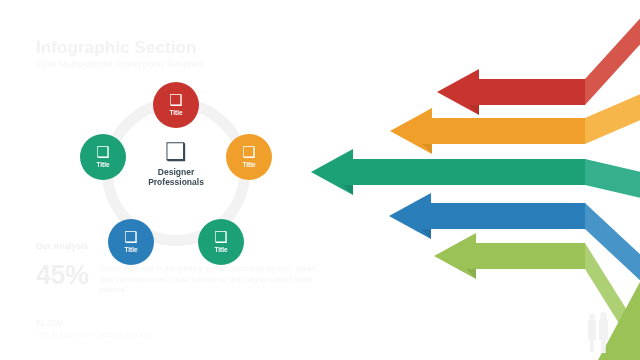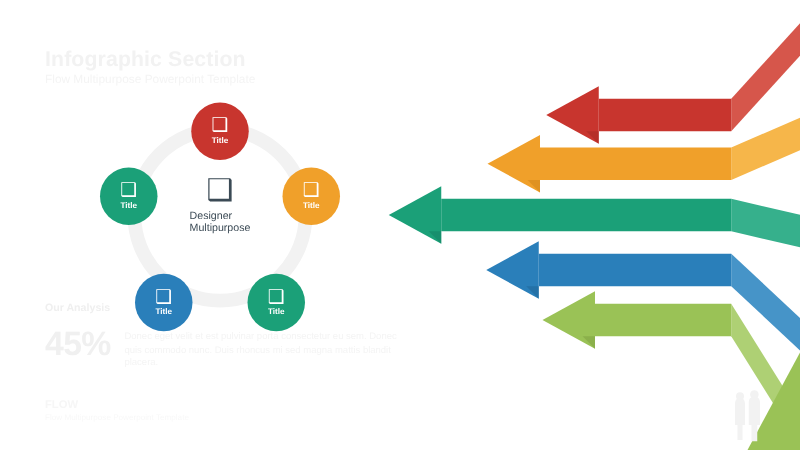--- a/index.html
+++ b/index.html
@@ -42,22 +42,22 @@
   .node.n4{left:0px;top:52px;}
 
   #center{
     position:absolute;left:46px;top:58px;width:100px;
     display:flex;flex-direction:column;align-items:center;
   }
   #center .c-glyph{
     font-size:24px;line-height:24px;color:#2e3b45;font-family:"DejaVu Sans",sans-serif;
   }
   #center .c-label{
-    margin-top:3px;font-size:8.5px;font-weight:normal;color:#3b4a55;
-    line-height:10px;
+    margin-top:3px;font-size:8.5px;font-weight:bold;color:#3b4a55;
+    line-height:10px;text-align:center;
   }
 
   
   #analysis{position:absolute;left:36px;top:241px;width:290px;}
   #analysis .a-head{font-size:8.5px;font-weight:bold;color:#efefef;line-height:11px;}
   #analysis .a-row{display:flex;align-items:flex-start;margin-top:9px;}
   #analysis .a-pct{
     font-size:27px;font-weight:bold;color:#f0f0f0;line-height:29px;
     letter-spacing:-.5px;flex:0 0 auto;
   }
@@ -150,21 +150,21 @@
     </div>
     <div class="node n4" style="background: rgb(27, 160, 120);">
       <div class="n-glyph">❑</div>
       <div class="n-label">Title</div>
     </div>
 
     <div id="center">
       <div class="c-glyph" style="color: rgb(59, 74, 85);">❑</div>
       <div class="c-label">
         <span>Designer</span><br>
-        <span>Multipurpose</span>
+        <span>Professionals</span>
       </div>
     </div>
   </div>
 
   <div id="analysis">
     <div class="a-head">Our Analysis</div>
     <div class="a-row">
       <div class="a-pct">45%</div>
       <div class="a-text">Donec eget velit et est pulvinar porta consectetur eu sem. Donec quis commodo nunc. Duis rhoncus mi sed magna mattis blandit placera.</div>
     </div>

